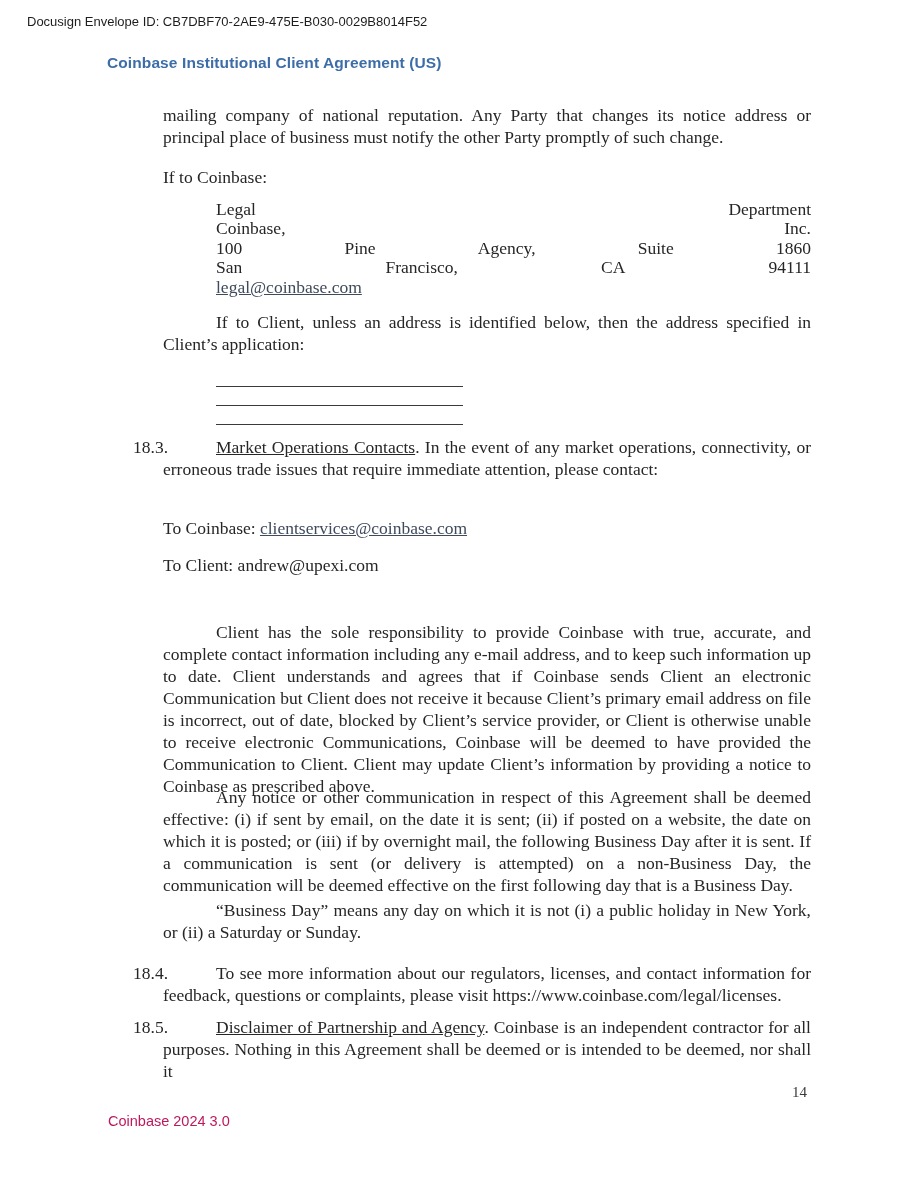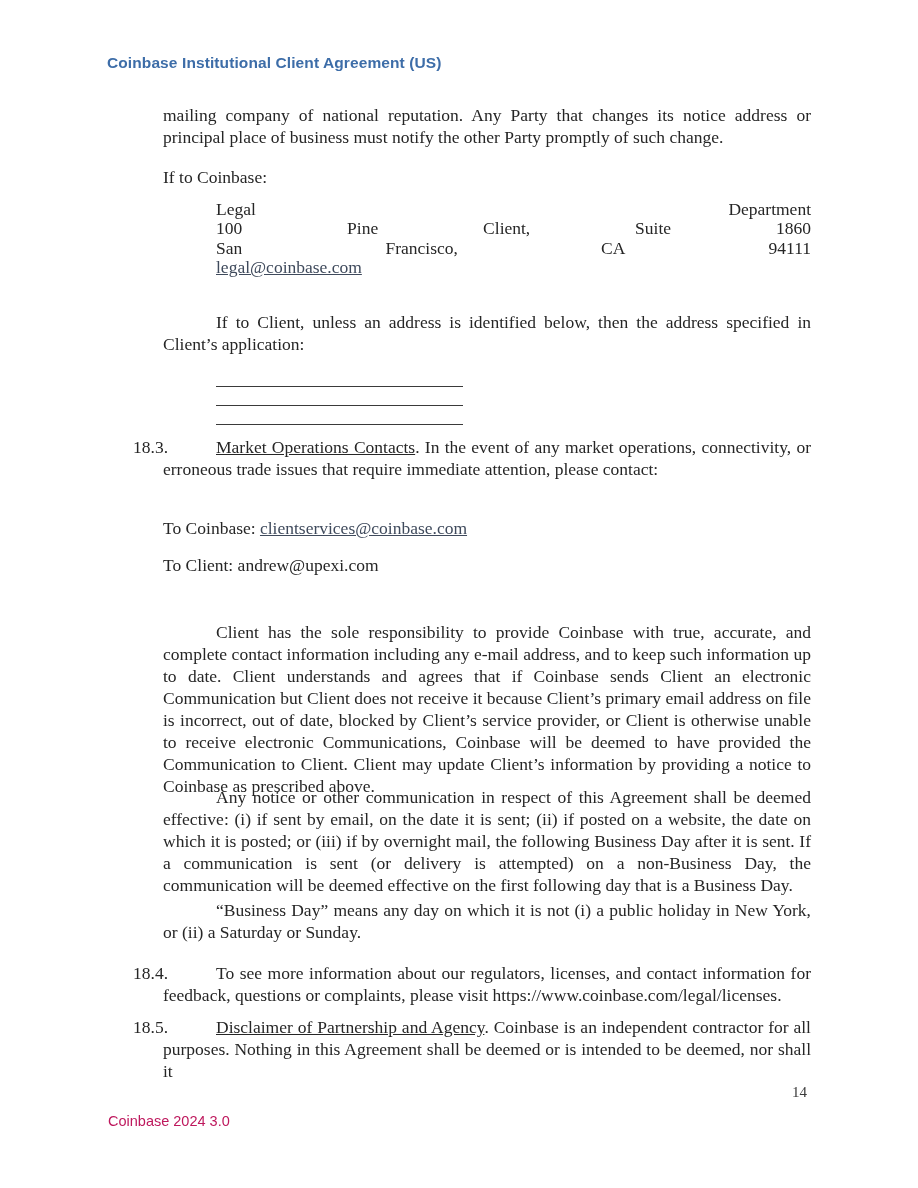--- a/index.html
+++ b/index.html
@@ -46,42 +46,47 @@
     position:absolute; left:108px; top:1113px;
     font-family:"Liberation Sans", sans-serif; font-size:14.5px; font-weight:400;
     color:#be185d; white-space:nowrap;
   }
 </style>
 </head>
 <body>
 
 <div class="page">
 
+  <div class="docusign">Docusign Envelope ID: CB7DBF70-2AE9-475E-B030-0029B8014F52</div>
 
   <div class="doc-title">Coinbase Institutional Client Agreement (US)</div>
 
   <div class="content">
 
     <div class="block" style="top:104px;">
       <p>mailing company of national reputation. Any Party that changes its notice address or principal place of business must notify the other Party promptly of such change.</p>
     </div>
 
     <div class="block" style="top:166px;">
       <p class="tabbed">If to Coinbase:</p>
     </div>
 
     <div class="addr" style="top:200px;">
       <div class="addr-line">
         <span>Legal</span>
         <span>Department</span>
       </div>
       <div class="addr-line">
+        <span>Coinbase,</span>
+        <span>Inc.</span>
+      </div>
+      <div class="addr-line">
         <span>100</span>
         <span>Pine</span>
-        <span>Client,</span>
+        <span>Agency,</span>
         <span>Suite</span>
         <span>1860</span>
       </div>
       <div class="addr-line">
         <span>San</span>
         <span>Francisco,</span>
         <span>CA</span>
         <span>94111</span>
       </div>
       <div>

